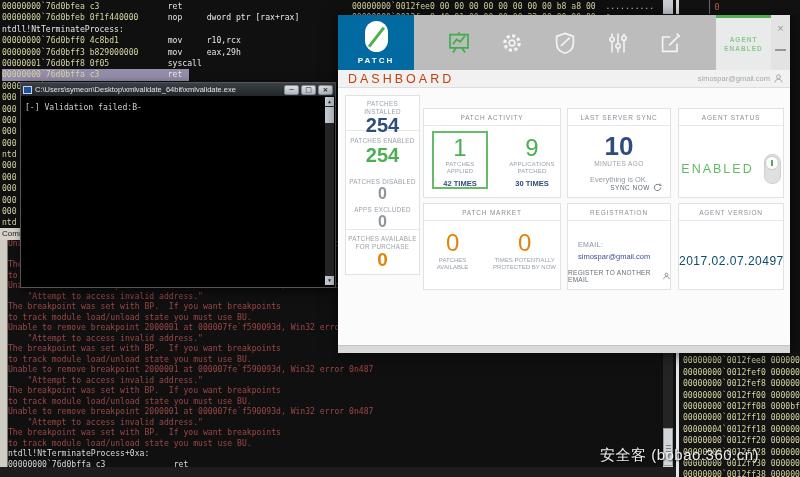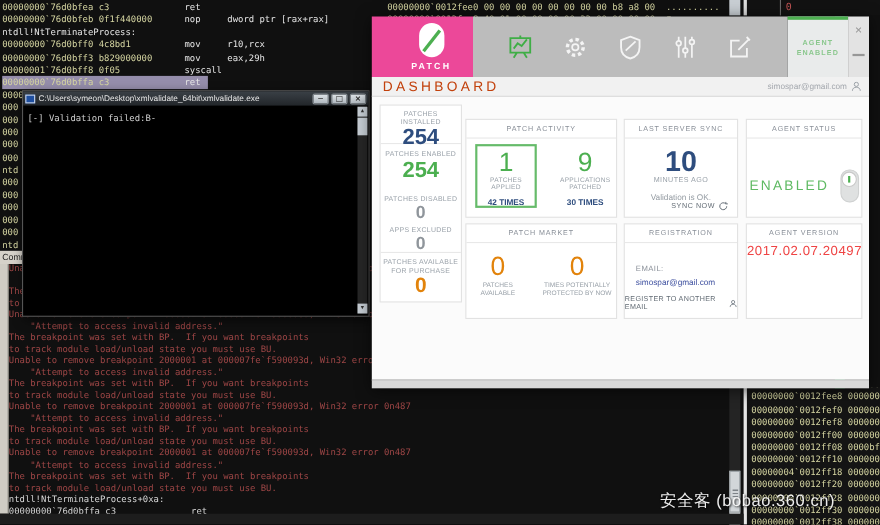--- a/index.html
+++ b/index.html
@@ -58,22 +58,22 @@
   .cbody{color:#cfcfcf;font-size:8.1px;white-space:pre;padding:6px 0 0 4px;}
   .cscroll2{position:absolute;right:1px;top:14px;bottom:2px;width:9px;background:#262626;}
   .cs-up,.cs-dn{position:absolute;left:0;width:9px;height:9px;background:#c6cdd4;color:#333;
         font-size:5px;text-align:center;line-height:9px;}
   .cs-up{top:0;} .cs-dn{bottom:0;}
   .cs-th{position:absolute;left:0;top:10px;width:9px;height:16px;background:#c6cdd4;}
   
   .dash{position:absolute;left:338px;top:15px;width:452px;height:338px;z-index:10;
         font-family:"Liberation Sans",sans-serif;box-shadow:0 2px 14px rgba(0,0,0,.6);}
   .dash-header{height:55px;display:flex;}
-  .patch-tile{width:76px;background:#ec4899;display:flex;flex-direction:column;align-items:center;
-              justify-content:center;flex:none;padding-left:16px;}
+  .patch-tile{width:76px;background:#0369a1;display:flex;flex-direction:column;align-items:center;
+              justify-content:center;flex:none;}
   .pill{width:23px;height:31px;background:#fff;border-radius:12px;position:relative;overflow:hidden;}
   .pill .slash{position:absolute;left:10.5px;top:4px;width:2.5px;height:24px;background:#4caf50;
                transform:rotate(38deg);}
   .patch-label{color:#fff;font-size:8px;letter-spacing:2px;margin-top:4px;font-weight:bold;}
   .toolbar{flex:1;background:#bcbcbc;display:flex;align-items:center;justify-content:space-around;
            padding:0 18px;}
   .tico{width:24px;height:24px;color:#f4f4f4;}
   .tico.active{color:#3fae46;}
   .tico svg{width:100%;height:100%;}
   .agent-badge{width:55px;flex:none;background:#e9ebeb;border-top:3px solid #4caf50;box-sizing:border-box;
@@ -130,21 +130,21 @@
   .mstats{display:flex;justify-content:center;margin-top:10px;gap:8px;}
   .mstat{text-align:center;}
   .mstat .mnum{color:#e2830b;font-size:24px;line-height:24px;font-weight:500;}
   .mstat .mlbl{font-size:6px;color:#9aa2aa;line-height:7px;margin-top:2px;}
   .mstat.s1{width:58px;} .mstat.s2{width:72px;}
   .reg-email-label{font-size:7px;color:#8a9099;margin:20px 0 0 10px;letter-spacing:.4px;}
   .reg-email{font-size:7.5px;color:#3d4f9f;margin:4px 0 0 10px;}
   .reg-action{position:absolute;left:0;right:0;bottom:6px;display:flex;align-items:center;
               justify-content:center;gap:3px;color:#646d76;font-size:6.5px;letter-spacing:.3px;}
   .reg-action svg{width:8px;height:8px;}
-  .version-val{color:#ef4444;font-size:12px;text-align:left;letter-spacing:.5px;}
+  .version-val{color:#0c4a6e;font-size:12px;text-align:left;margin-top:33px;letter-spacing:.5px;}
   
   .watermark{position:absolute;left:600px;top:446px;z-index:20;color:rgba(255,255,255,.92);
              font:15px "Liberation Sans",sans-serif;text-shadow:1px 1px 2px rgba(0,0,0,.85);
              letter-spacing:.5px;white-space:nowrap;}
 </style>
 </head>
 <body>
 
 <div class="stage">
 
@@ -375,21 +375,21 @@
             <div class="albl">APPLICATIONS PATCHED</div>
             <div class="atimes">30 TIMES</div>
           </div>
         </div>
       </div>
 
       <div class="card c-sync">
         <div class="card-title">LAST SERVER SYNC</div>
         <div class="snum">10</div>
         <div class="sunit">MINUTES AGO</div>
-        <div class="sok">Validation is OK.</div>
+        <div class="sok">Everything is OK.</div>
         <div class="syncrow">
           <span>SYNC NOW</span>
           <svg viewBox="0 0 10 10" fill="none" stroke="currentColor" stroke-width="1">
             <path d="M8.5 5a3.5 3.5 0 1 1-1-2.45"></path>
               <path d="M7.6 0.6v2h2"></path>
           </svg>
         </div>
       </div>
 
       <div class="card c-status">

